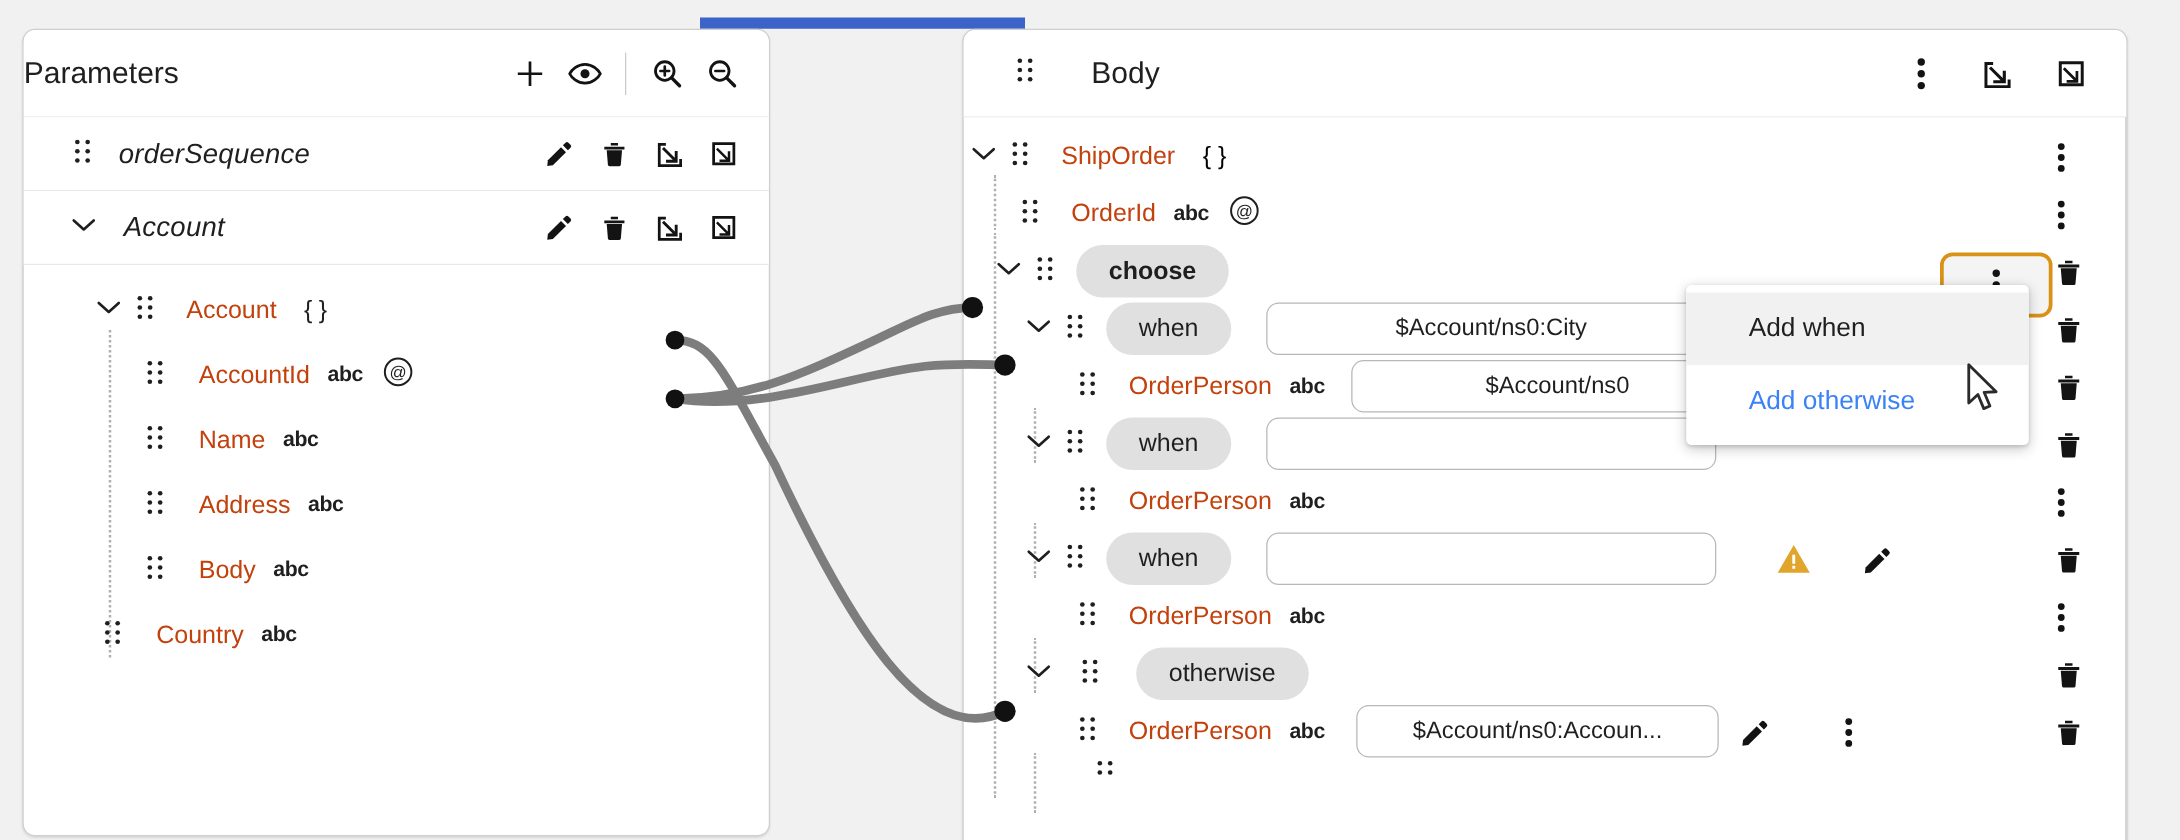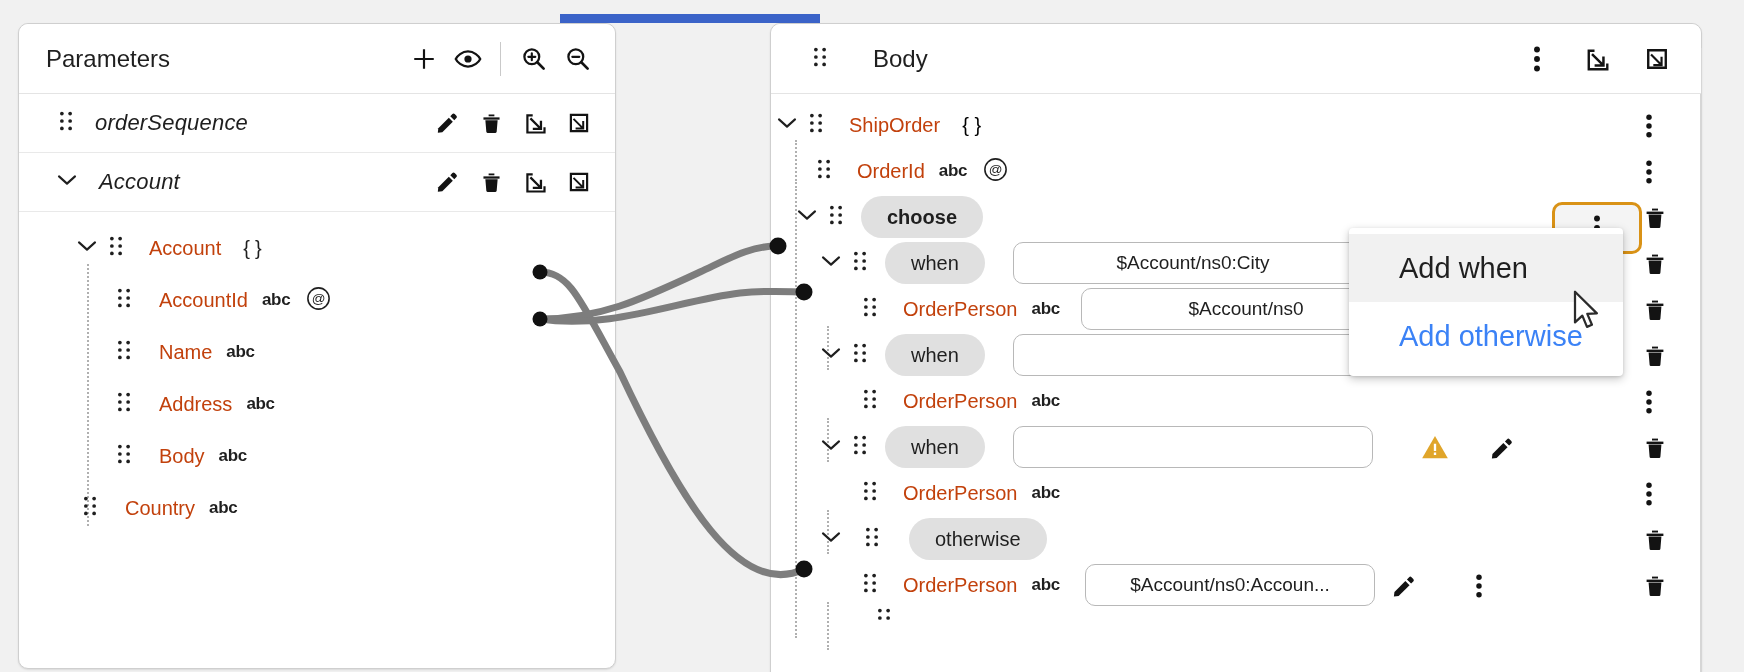--- a/index.html
+++ b/index.html
@@ -28,21 +28,21 @@
   .panel.left{left:18px;top:23px;width:596px;height:644px;border-top:1px solid #cfcfcf;border-radius:10px;}
   .panel.right{left:770px;top:23px;width:930px;height:660px;border-top:1px solid #cfcfcf;border-radius:10px 10px 0 0;}
 
   
   .phead{
     height:69px;display:flex;align-items:center;
     border-bottom:1px solid #e4e4e4;
     position:relative;background:#fff;border-radius:10px 10px 0 0;
   }
   .phead .title{font-size:24px;color:#1f1f1f;}
-  .phead.left .title{margin-left:27px;}
+  .phead.left .title{}
   .phead.right .title{margin-left:14px;}
   .phead .spacer{flex:1;}
   .hdr-icons{display:flex;align-items:center;gap:0;padding-right:16px;}
 
   
   .ib{
     width:44px;height:44px;display:flex;align-items:center;justify-content:center;
     cursor:pointer;border-radius:6px;background:transparent;border:none;padding:0;
     flex:0 0 auto;
   }
@@ -92,22 +92,22 @@
   .wires{position:absolute;left:0;top:0;width:1744px;height:672px;pointer-events:none;}
 
   
   .menu{
     position:absolute;left:1349px;top:228px;width:274px;
     background:#fff;border-radius:4px;
     box-shadow:0 3px 10px rgba(0,0,0,.22),0 1px 3px rgba(0,0,0,.12);
     padding:6px 0;z-index:40;
   }
   .mitem{
-    height:68px;display:flex;align-items:center;padding-left:50px;
-    font-size:29px;color:#1f1f1f;cursor:pointer;
+    height:58px;display:flex;align-items:center;padding-left:50px;
+    font-size:21px;color:#1f1f1f;cursor:pointer;
   }
   .mitem.hover{background:#f1f1f1;}
   .mitem.disabled{color:#3b82f6;cursor:default;}
 
   
   .kebab-hl{
     position:absolute;left:1552px;top:202px;width:84px;height:46px;
     border:3px solid #d99216;border-radius:10px;background:#f4f4f4;
     display:flex;align-items:center;justify-content:center;z-index:30;cursor:pointer;
   }

